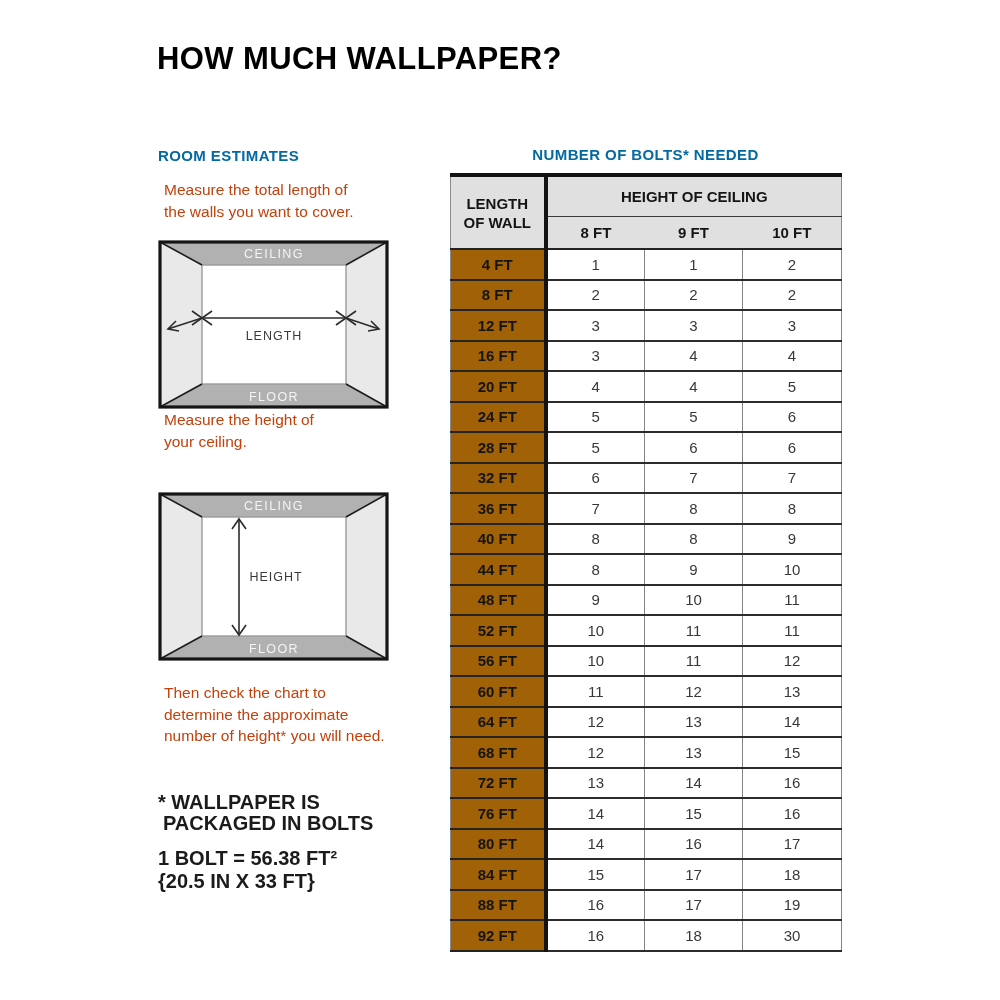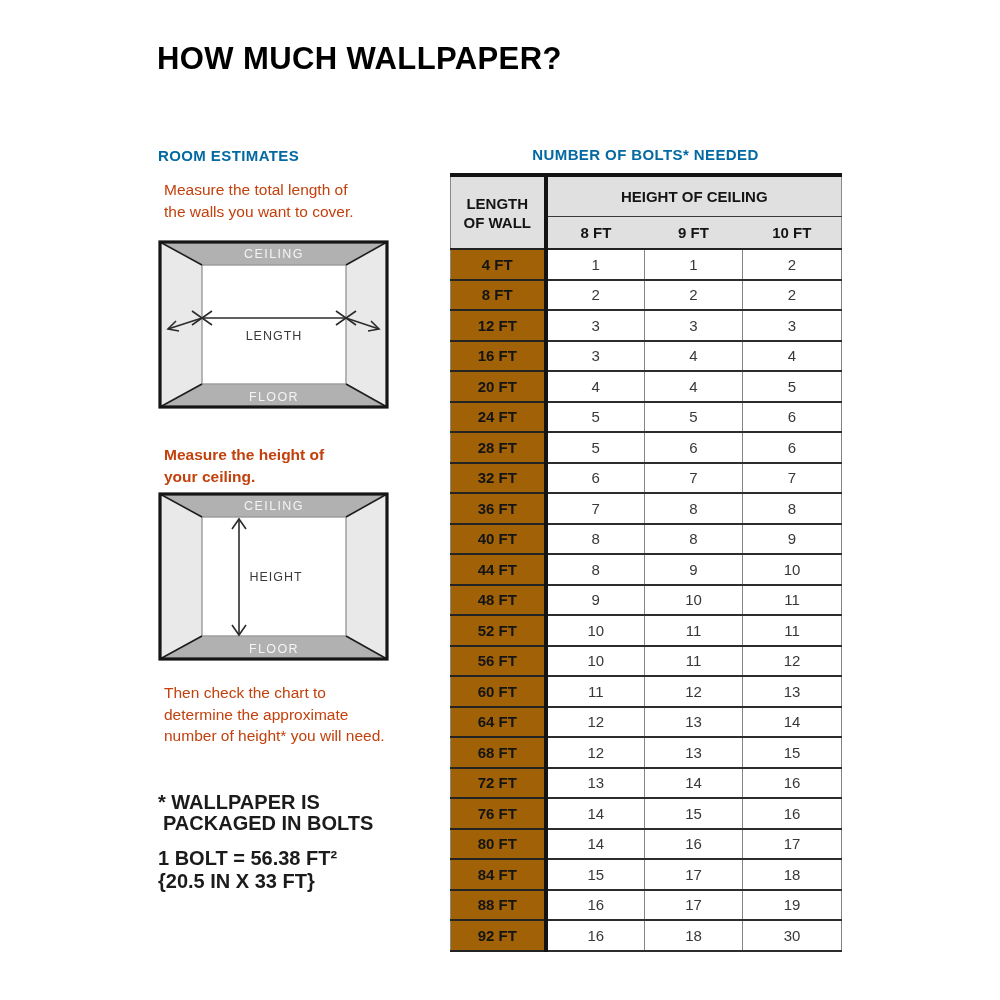--- a/index.html
+++ b/index.html
@@ -23,21 +23,21 @@
     color: #0369a1; letter-spacing: 0.4px;
   }
   #room-estimates-heading { left: 158px; top: 147px; }
   #bolts-heading { left: 450px; top: 146px; width: 391px; text-align: center; }
 
   .body-text {
     font-size: 15.5px; line-height: 21.5px;
     color: #c2410c; white-space: pre-line; margin-left: 6px;
   }
   #step1 { left: 158px; top: 179px; }
-  #step2 { left: 158px; top: 444px; font-weight: bold; }
+  #step2 { left: 158px; top: 409px; }
   #step3 { left: 158px; top: 682px; }
 
   #diagram1 { left: 158px; top: 240px; }
   #diagram2 { left: 158px; top: 492px; }
 
   .bold-note { font-size: 20px; font-weight: 700; color: #1b1b1b; line-height: 21px; }
   #footnote { left: 158px; top: 792px; }
   #footnote .line2 { margin-left: 5px; }
   #bolt-spec { left: 158px; top: 847px; line-height: 23px; }
 

